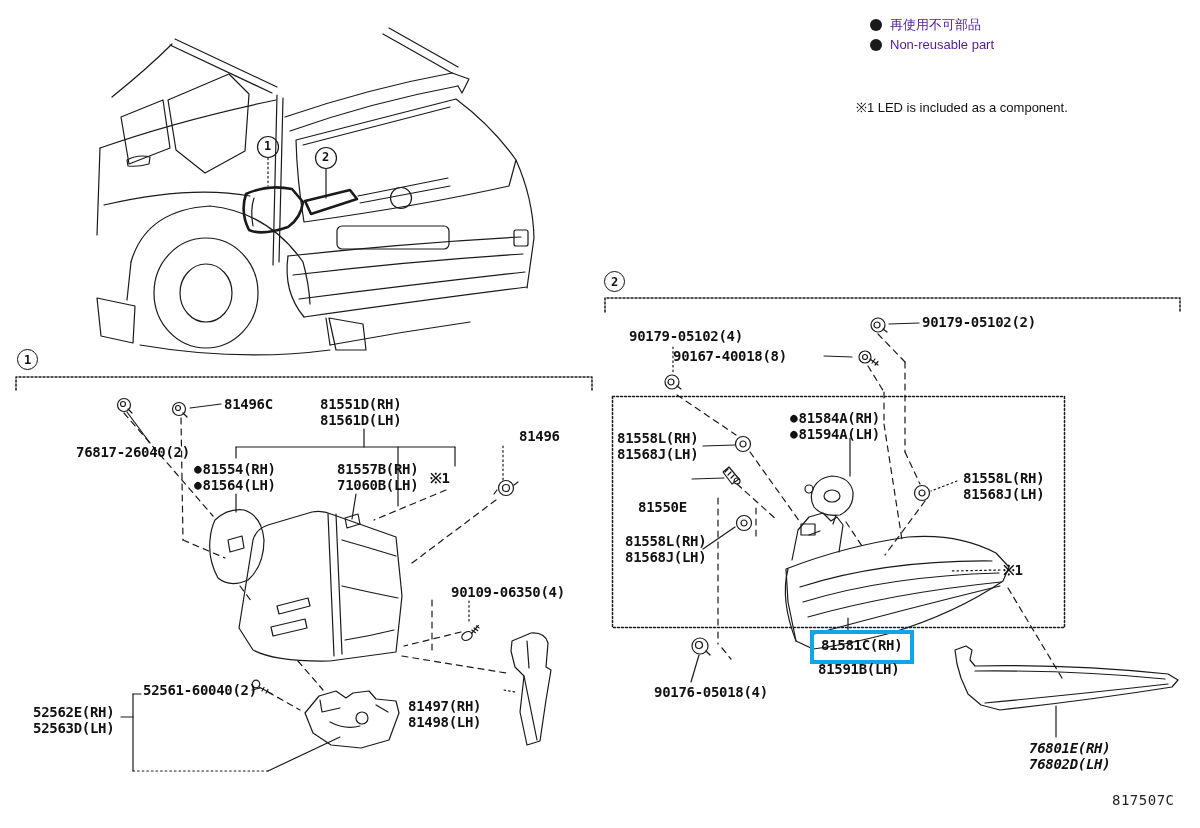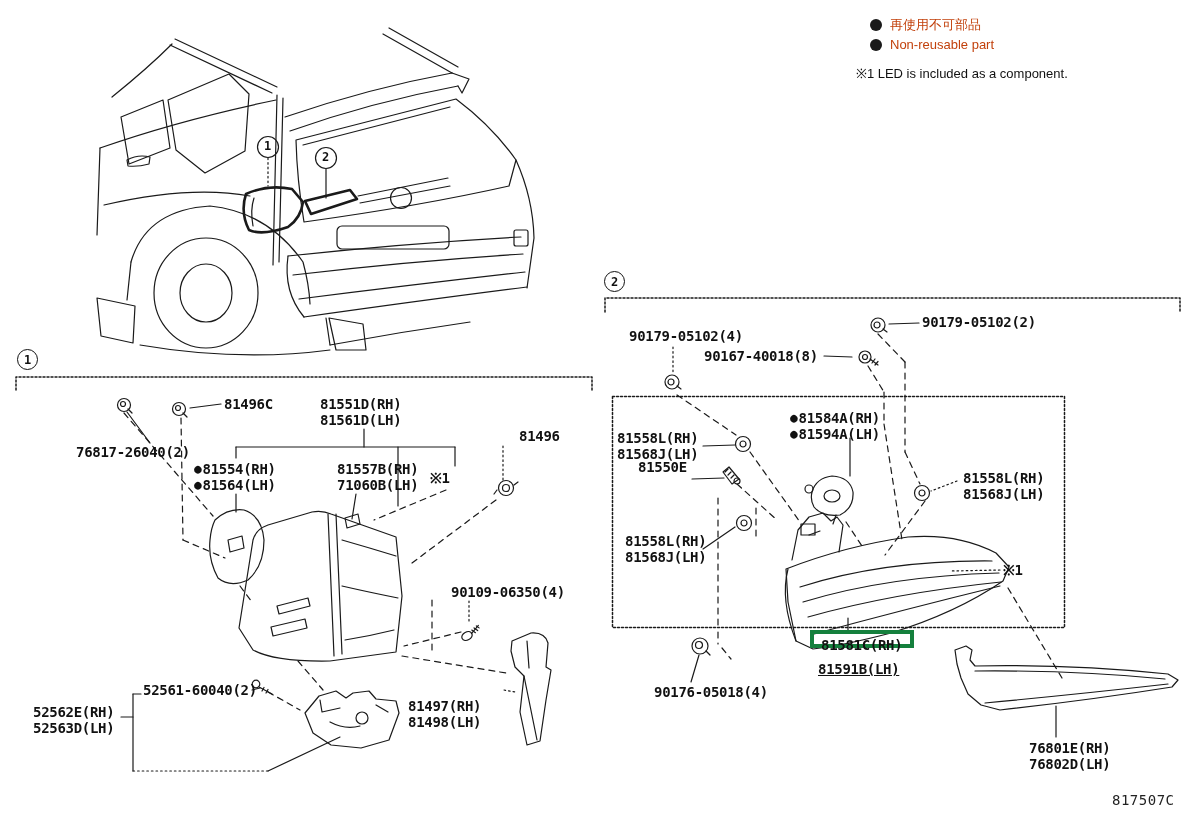--- a/index.html
+++ b/index.html
@@ -13,24 +13,24 @@
   svg.art .dot{stroke-dasharray:1.6 3;}
   svg.art .fine{stroke-dasharray:2 2;stroke-width:1.5;}
   svg.art .fill{fill:#1a1a1a;stroke:none;}
   .plabel{position:absolute;font:bold 14px/16px "DejaVu Sans Mono",monospace;
           letter-spacing:-0.3px;color:#111;white-space:nowrap;}
   .plabel .ln{height:16px;}
   .dot-b{font-size:13px;vertical-align:1px;margin-right:1px;}
   .marker{position:absolute;width:21px;height:21px;border:1.5px solid #111;border-radius:50%;
           font:bold 12px/20px "DejaVu Sans Mono",monospace;text-align:center;color:#111;
           background:#fff;box-sizing:border-box;}
-  .legend-row{position:absolute;font:13px/16px "Liberation Sans",sans-serif;color:#c2410c;white-space:nowrap;}
-  .note-row{position:absolute;font:13px/16px "Liberation Sans",sans-serif;color:#111;white-space:nowrap;}
-  .hl-box{position:absolute;left:810px;top:630px;width:104px;height:18px;
-          border:4px solid #15803d;box-sizing:border-box;}
+  .legend-row{position:absolute;font:13px/16px "Liberation Sans",sans-serif;color:#4c1d95;white-space:nowrap;}
+  .note-row{position:absolute;font:13px/16px "Liberation Sans",sans-serif;color:#111;white-space:nowrap;margin-top:34px;}
+  .hl-box{position:absolute;left:810px;top:630px;width:104px;height:34px;
+          border:4px solid #0ea5e9;box-sizing:border-box;}
   .hl-box .ln{font:bold 14px/22px "DejaVu Sans Mono",monospace;letter-spacing:-0.3px;
           color:#111;padding-left:7px;white-space:nowrap;}
   .footer-code{position:absolute;left:1112px;top:792px;font:14px/16px "DejaVu Sans Mono",monospace;
           color:#222;letter-spacing:0.5px;}
 </style>
 </head>
 <body>
 
 <div class="canvas">
 
@@ -330,47 +330,47 @@
   <div class="ln">81497(RH)</div>
   <div class="ln">81498(LH)</div>
 </div>
 <div class="plabel" style="left:143px;top:682px;">52561-60040(2)</div>
 <div class="plabel" style="left:33px;top:704px;">
   <div class="ln">52562E(RH)</div>
   <div class="ln">52563D(LH)</div>
 </div>
 
 <div class="plabel" style="left:629px;top:328px;">90179-05102(4)</div>
-<div class="plabel" style="left:704px;top:348px;">90167-40018(8)</div>
+<div class="plabel" style="left:673px;top:348px;">90167-40018(8)</div>
 <div class="plabel" style="left:922px;top:314px;">90179-05102(2)</div>
 <div class="plabel" style="left:617px;top:430px;">
   <div class="ln">81558L(RH)</div>
   <div class="ln">81568J(LH)</div>
 </div>
-<div class="plabel" style="left:638px;top:459px;">81550E</div>
+<div class="plabel" style="left:638px;top:499px;">81550E</div>
 <div class="plabel" style="left:790px;top:410px;">
   <div class="ln"><span class="dot-b">●</span><span>81584A(RH)</span></div>
   <div class="ln"><span class="dot-b">●</span><span>81594A(LH)</span></div>
 </div>
 <div class="plabel" style="left:625px;top:533px;">
   <div class="ln">81558L(RH)</div>
   <div class="ln">81568J(LH)</div>
 </div>
 <div class="plabel" style="left:963px;top:470px;">
   <div class="ln">81558L(RH)</div>
   <div class="ln">81568J(LH)</div>
 </div>
 <div class="plabel" style="left:1003px;top:562px;">※1</div>
 
 <div class="hl-box">
   <div class="ln">81581C(RH)</div>
 </div>
-<div class="plabel" style="left:818px;top:661px;text-decoration:underline;">81591B(LH)</div>
+<div class="plabel" style="left:818px;top:661px;">81591B(LH)</div>
 
 <div class="plabel" style="left:654px;top:684px;">90176-05018(4)</div>
-<div class="plabel" style="left:1029px;top:740px;">
+<div class="plabel" style="left:1029px;top:740px;font-style:italic;">
   <div class="ln">76801E(RH)</div>
   <div class="ln">76802D(LH)</div>
 </div>
 
 <div class="footer-code">817507C</div>
 
 </div>
 
 </body></html>

